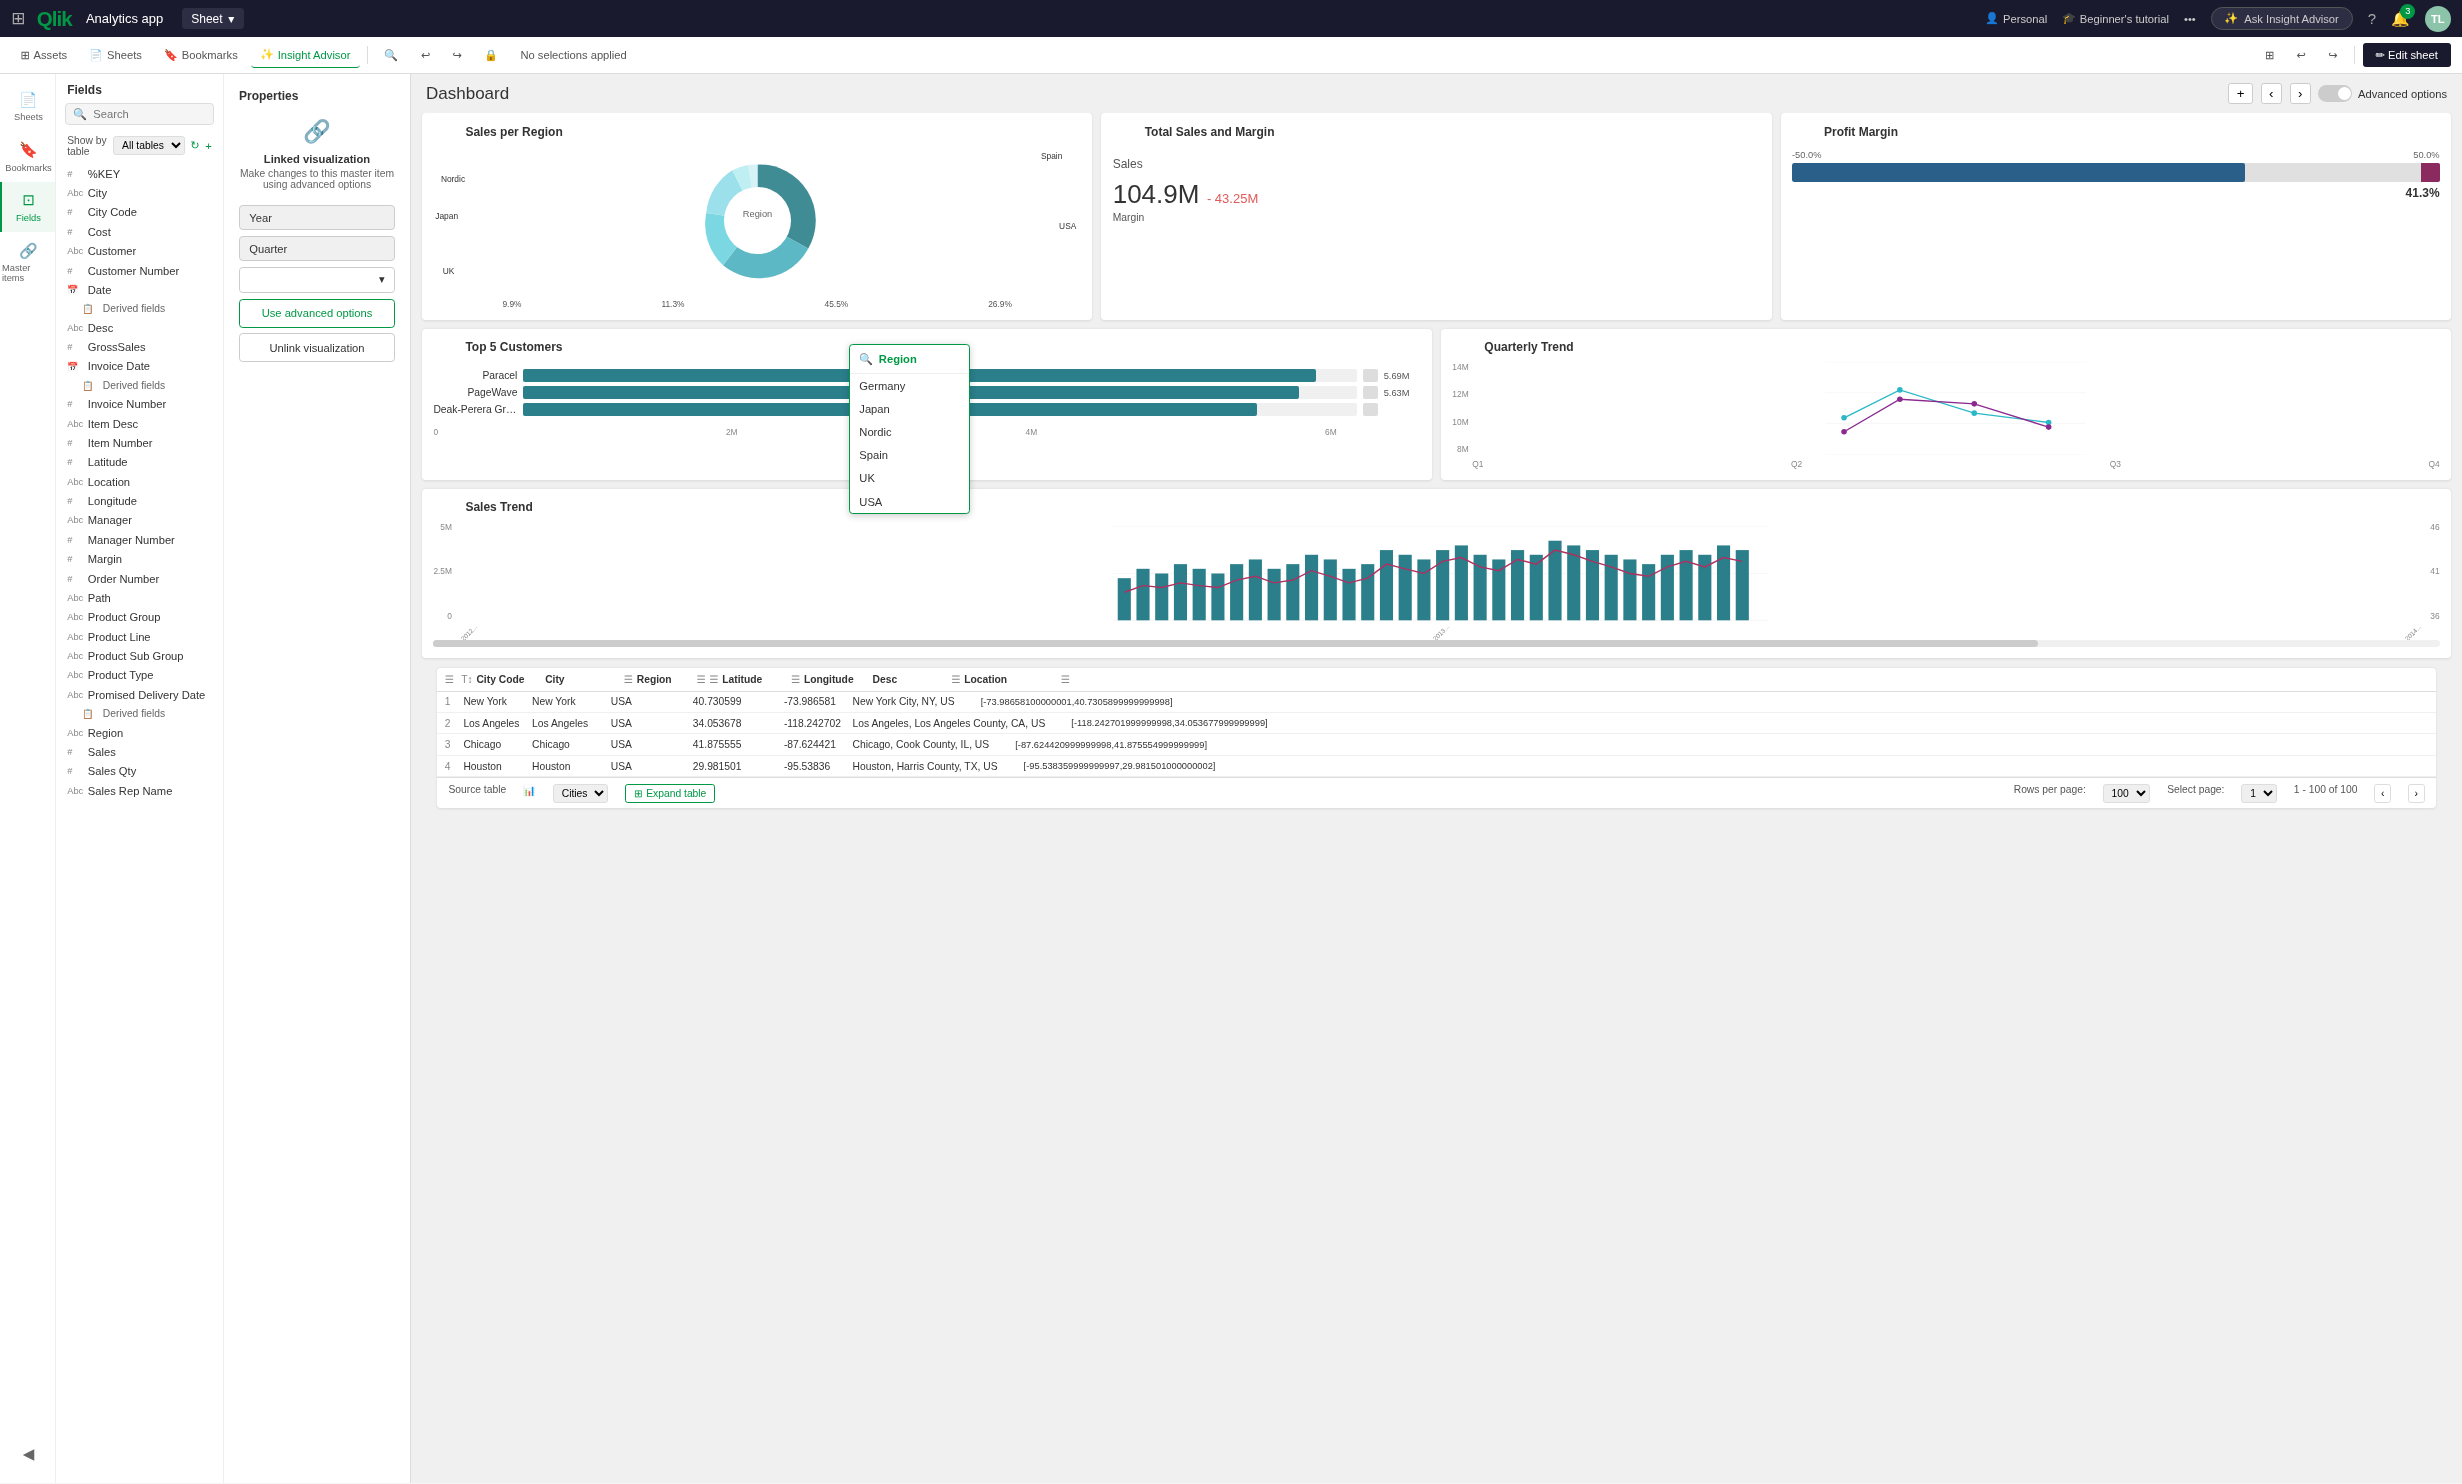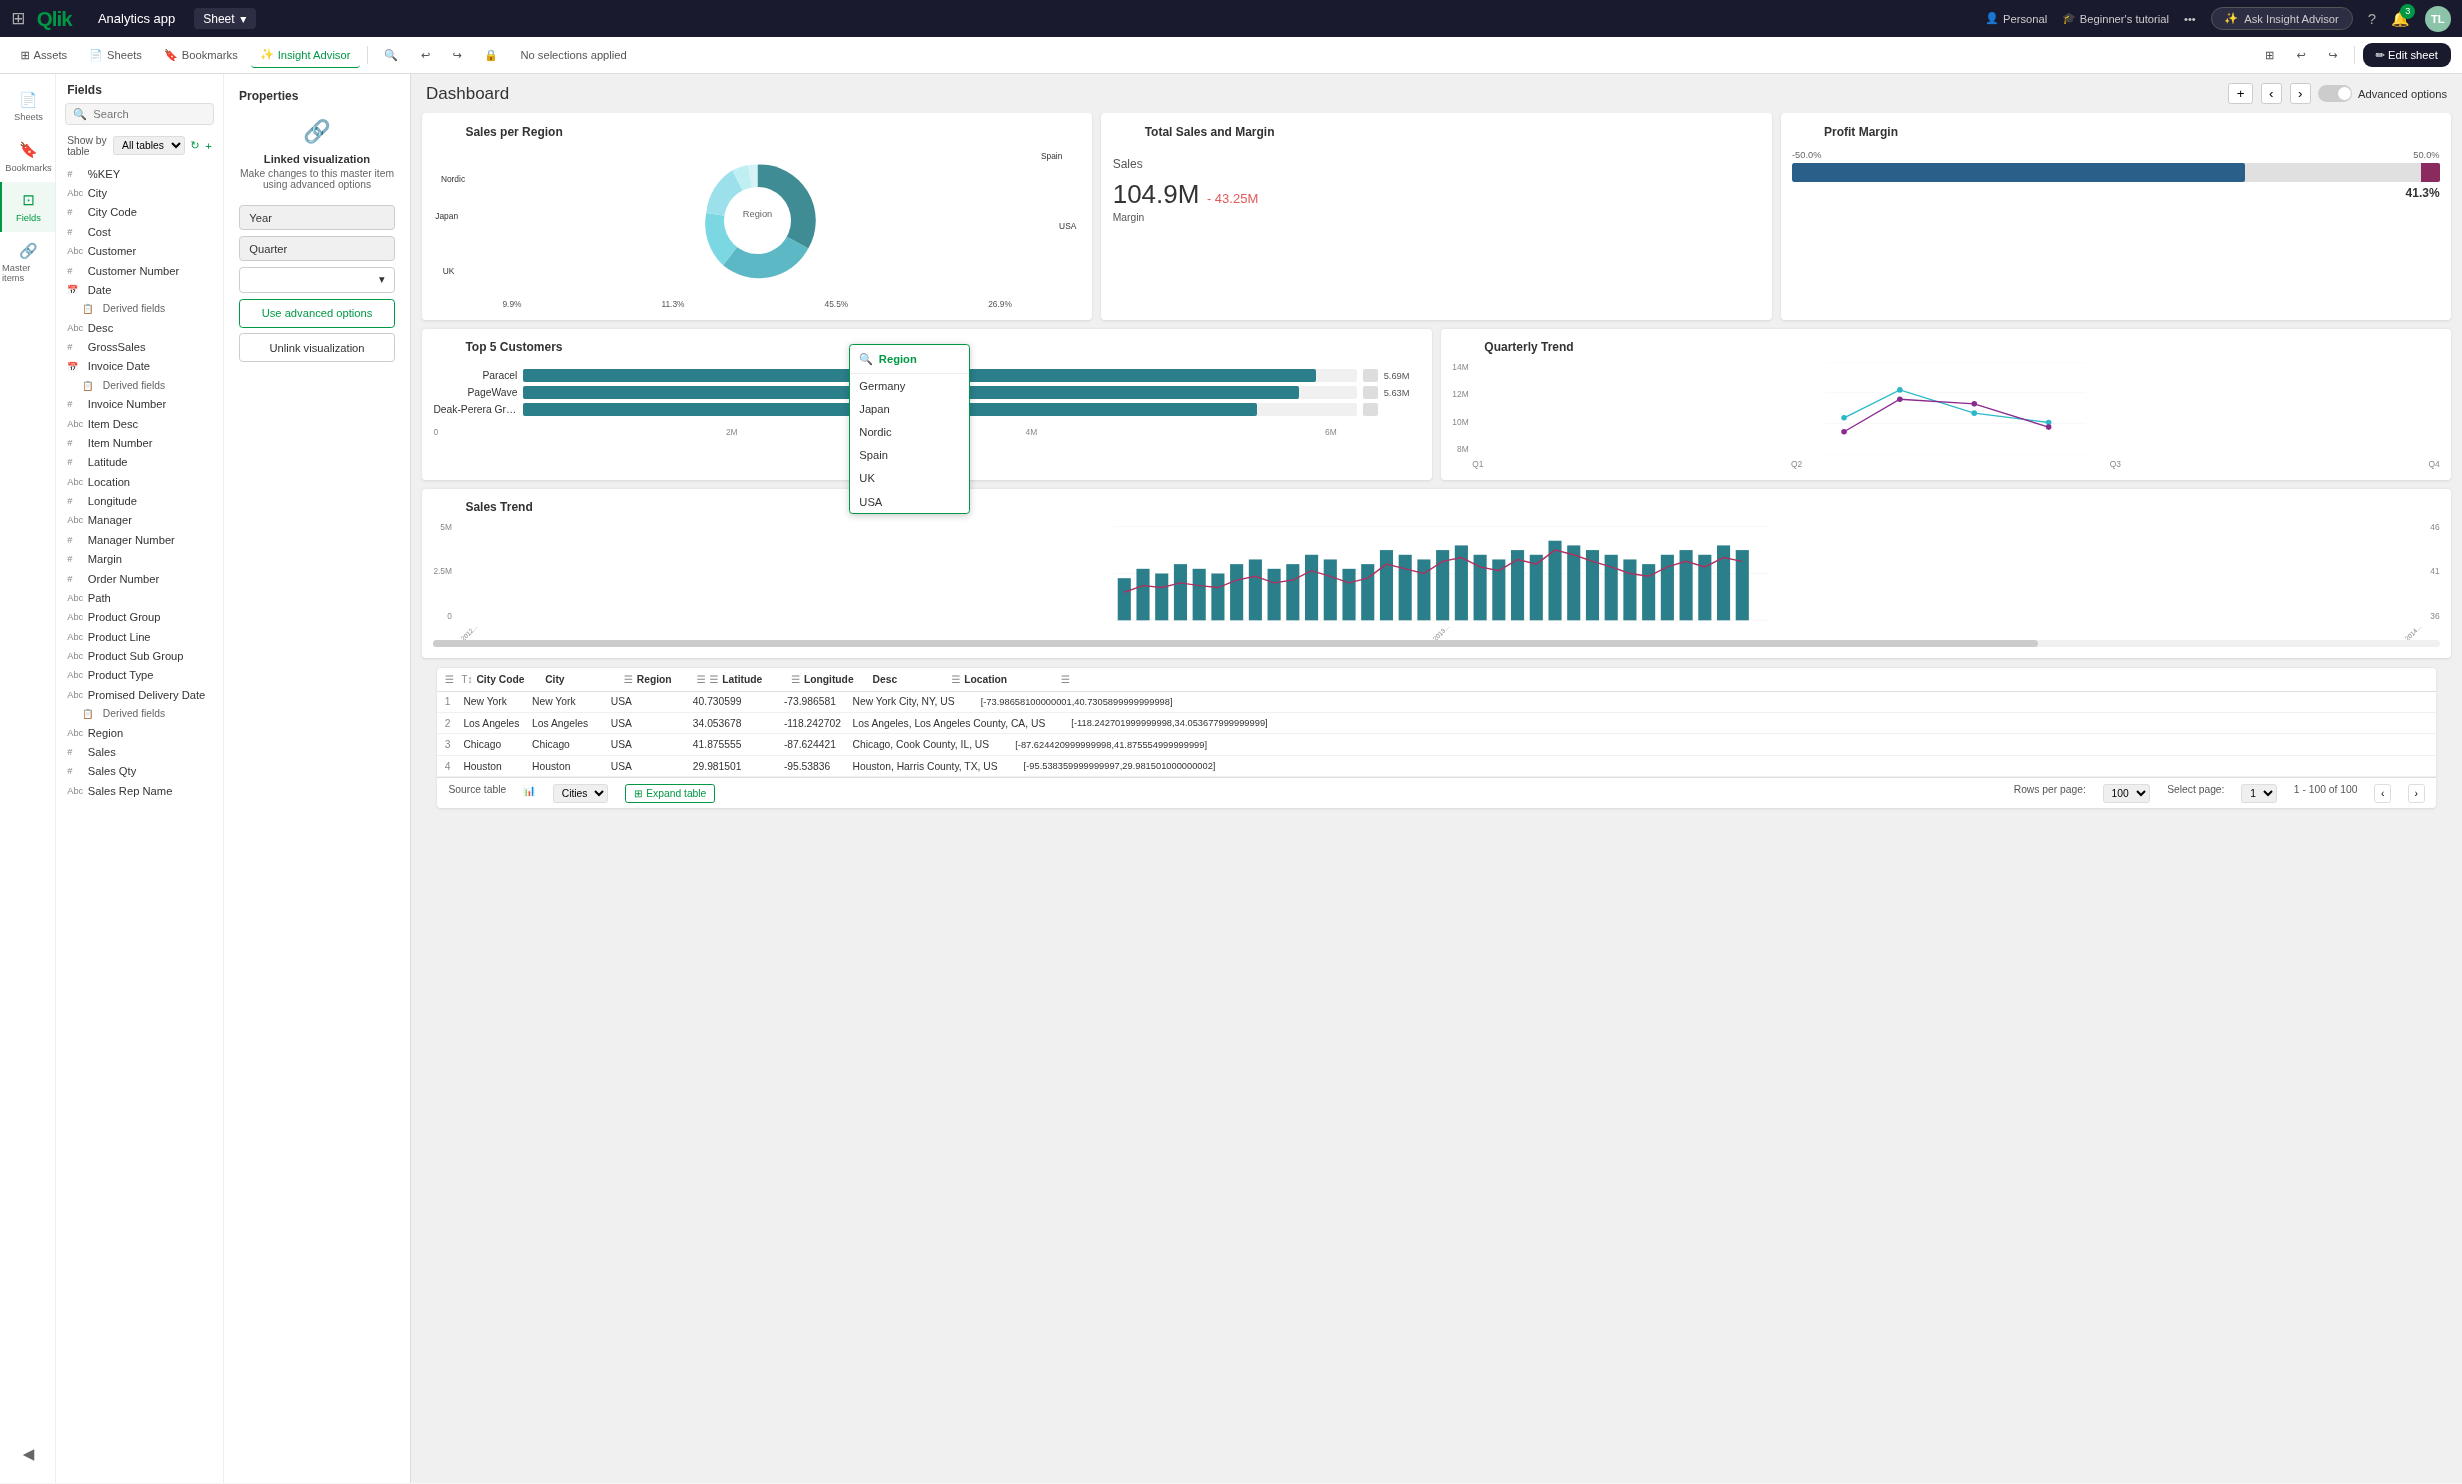--- a/index.html
+++ b/index.html
@@ -5,21 +5,21 @@
     * { box-sizing: border-box; margin: 0; padding: 0; font-family: 'Segoe UI', Arial, sans-serif; }
     body { background: #f5f5f5; overflow: hidden; font-size: 11.2px; color: #333; }
 
     
     .top-nav {
       display: flex; align-items: center; background: #1a1a2e; height: 37px; padding: 0 11.2px;
       color: #fff; gap: 11.2px;
     }
     .app-menu-icon { font-size: 17px; cursor: pointer; color: #aaa; }
     .qlik-logo { color: #009845; font-weight: bold; font-size: 20.5px; letter-spacing: -0.9px; }
-    .app-name { color: #fff; font-size: 13px; margin-left: 15px; }
+    .app-name { color: #fff; font-size: 13px; margin-left: 3px; }
     .sheet-selector {
       background: #2d2d44; border: none; color: #fff; border-radius: 3.7px;
       padding: 3.7px 9.3px; font-size: 12px; cursor: pointer; display: flex; align-items: center; gap: 5.6px;
       margin-left: 7.5px;
     }
     .top-nav-spacer { flex: 1; }
     .top-nav-right { display: flex; align-items: center; gap: 15px; }
     .top-nav-link { color: #ccc; font-size: 11.2px; cursor: pointer; display: flex; align-items: center; gap: 3.7px; }
     .insight-advisor-btn {
       background: #2d2d44; border: 0.9px solid #555; border-radius: 18.7px;
@@ -35,21 +35,21 @@
       border-bottom: 0.9px solid #ddd; gap: 3.7px;
     }
     .toolbar-btn {
       display: flex; align-items: center; gap: 3.7px; padding: 5.6px 9.3px; border-radius: 3.7px;
       cursor: pointer; font-size: 11.2px; color: #555; border: none; background: none;
     }
     .toolbar-btn.active { color: #009845; border-bottom: 1.9px solid #009845; }
     .toolbar-sep { width: 0.9px; height: 18.7px; background: #ddd; margin: 0 3.7px; }
     .toolbar-spacer { flex: 1; }
     .edit-sheet-btn {
-      background: #1a1a2e; color: #fff; border: none; border-radius: 9px;
+      background: #1a1a2e; color: #fff; border: none; border-radius: 3px;
       padding: 5.6px 13px; font-size: 11.2px; cursor: pointer; display: flex; align-items: center; gap: 5.6px;
     }
 
     
     .main-layout { display: flex; height: calc(100vh - 75px); overflow: hidden; }
     .sidebar-header { padding: 9.3px 11.2px 5.6px; font-weight: 600; font-size: 12px; }
     .sidebar-search { margin: 0 9.3px 5.6px; display: flex; align-items: center; background: #f5f5f5; border: 0.9px solid #ddd; border-radius: 3.7px; padding: 3.7px 7.5px; gap: 5.6px; }
     .sidebar-search input { border: none; background: none; outline: none; font-size: 11.2px; flex: 1; }
     .show-by-table { display: flex; align-items: center; gap: 5.6px; padding: 3.7px 11.2px 7.5px; }
     .show-by-table select { border: 0.9px solid #ddd; border-radius: 3.7px; padding: 2.8px 5.6px; font-size: 10.3px; }

